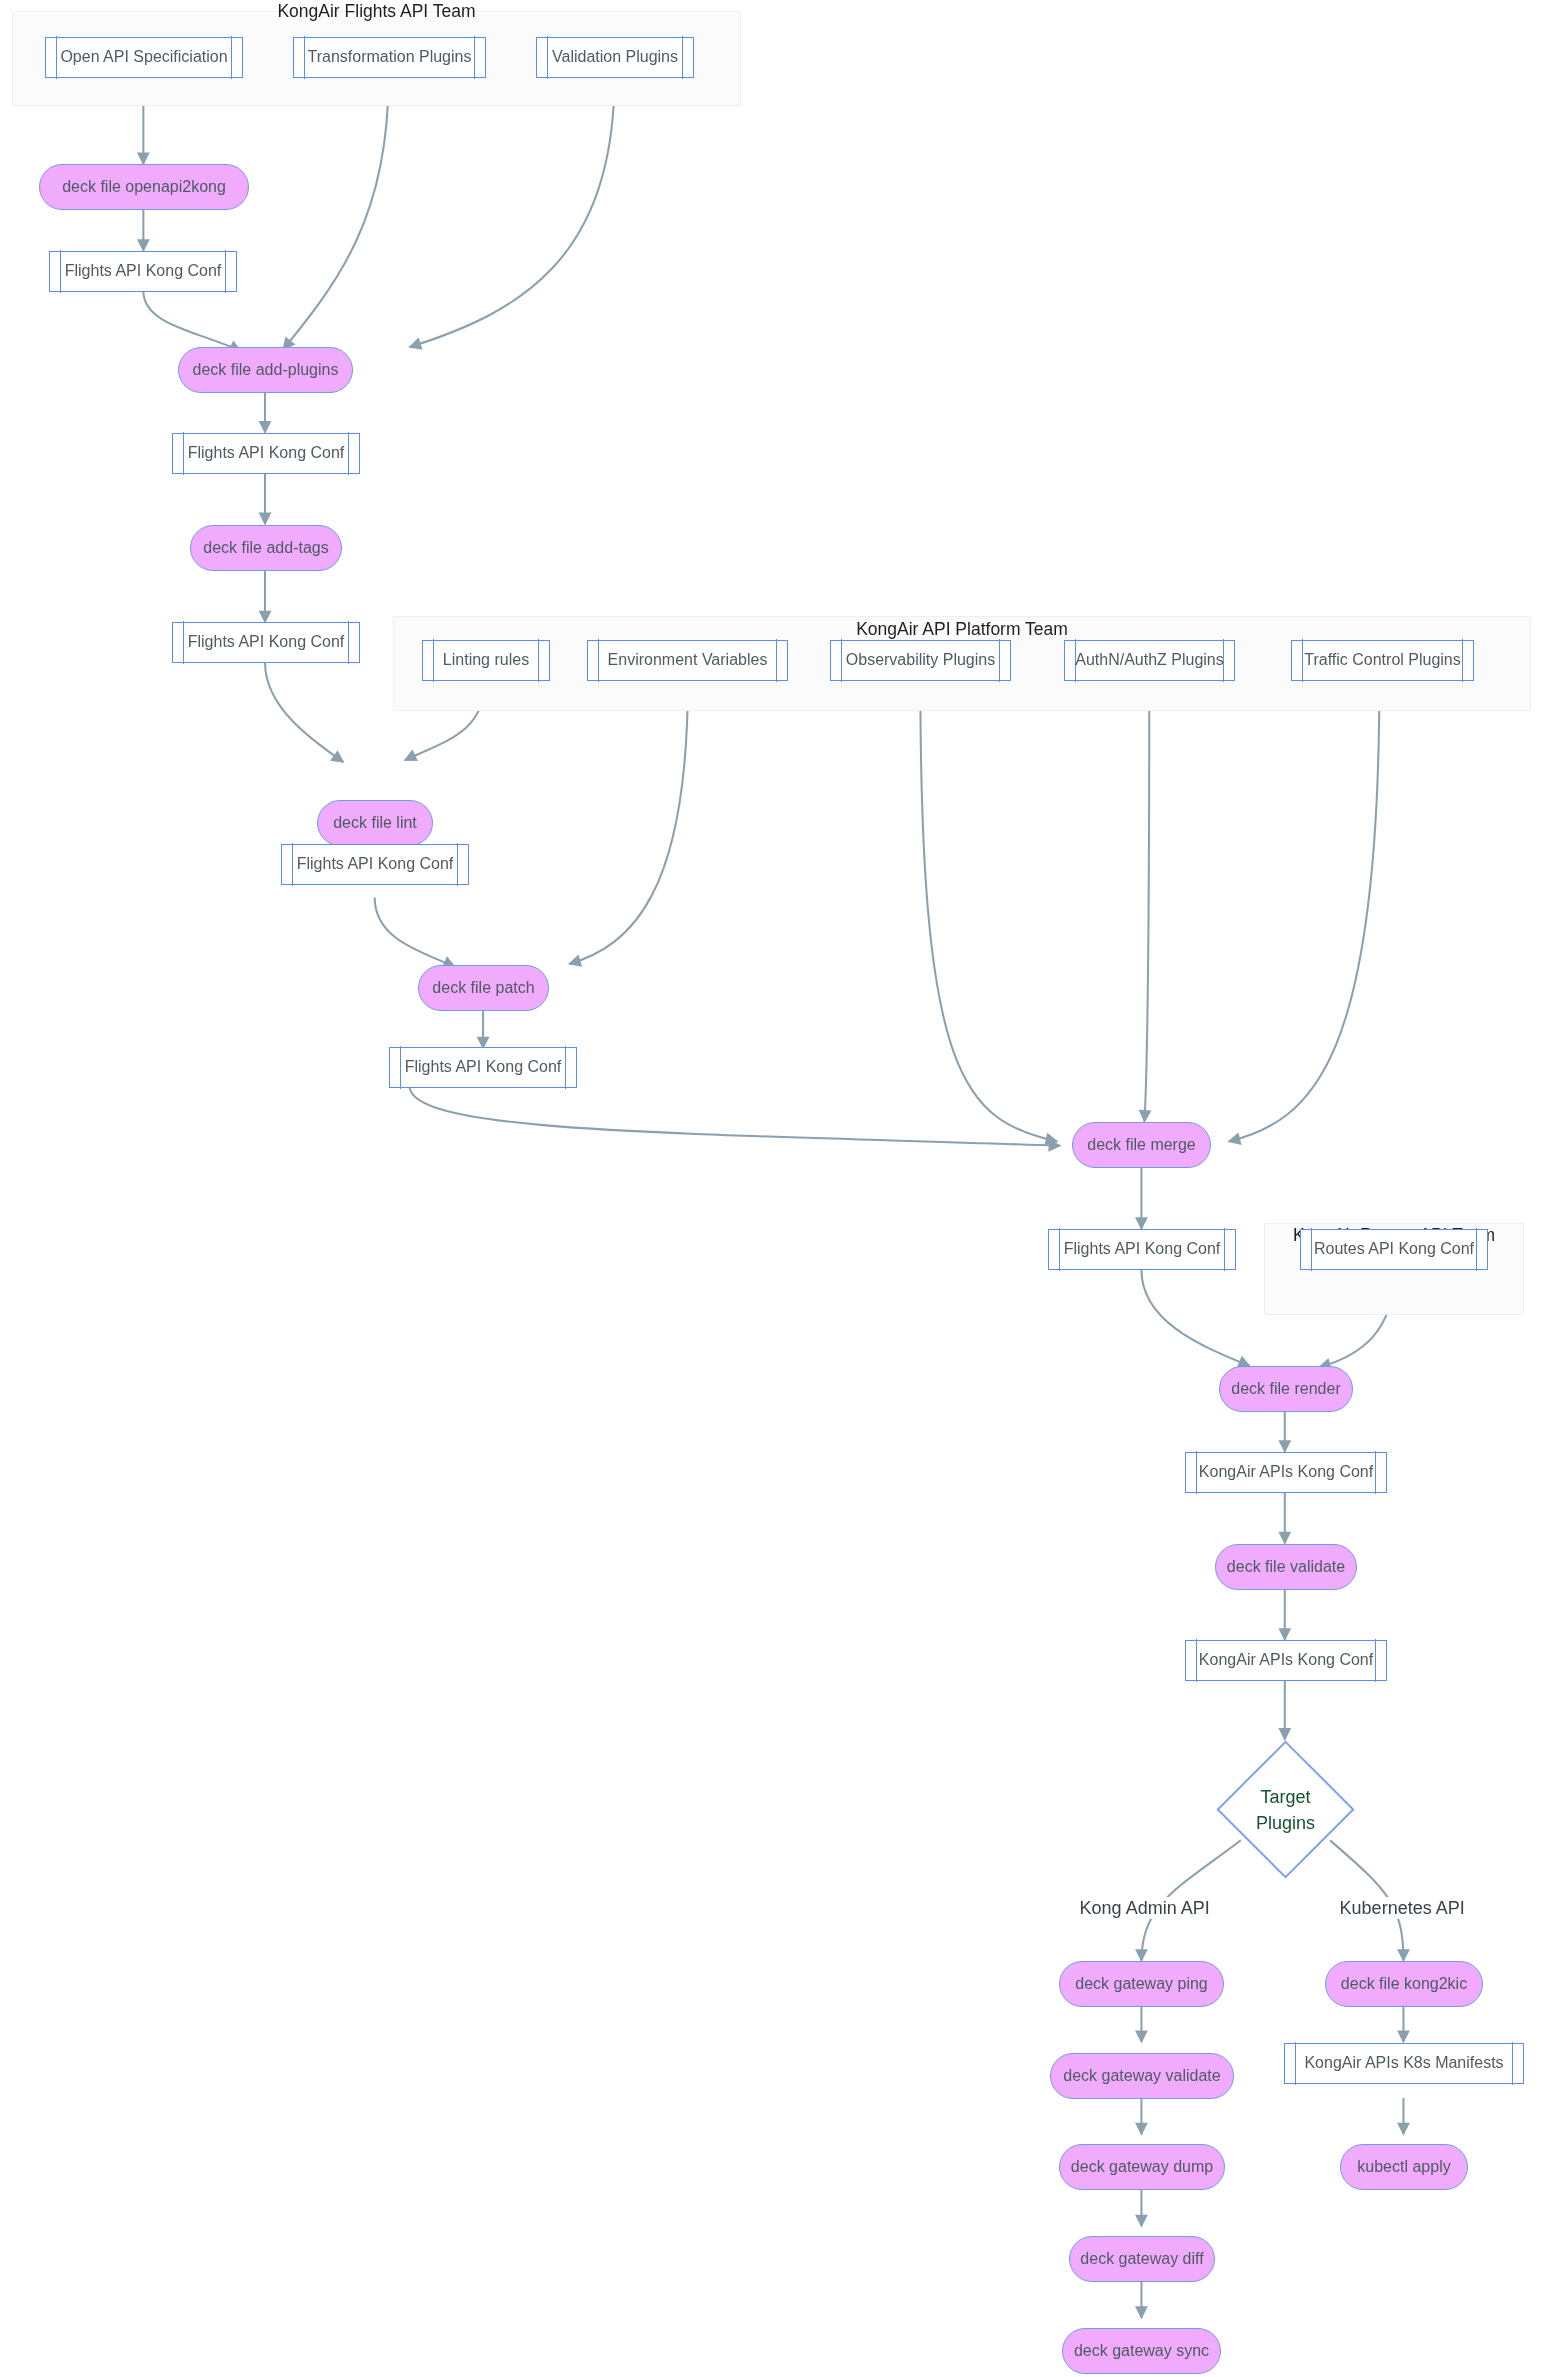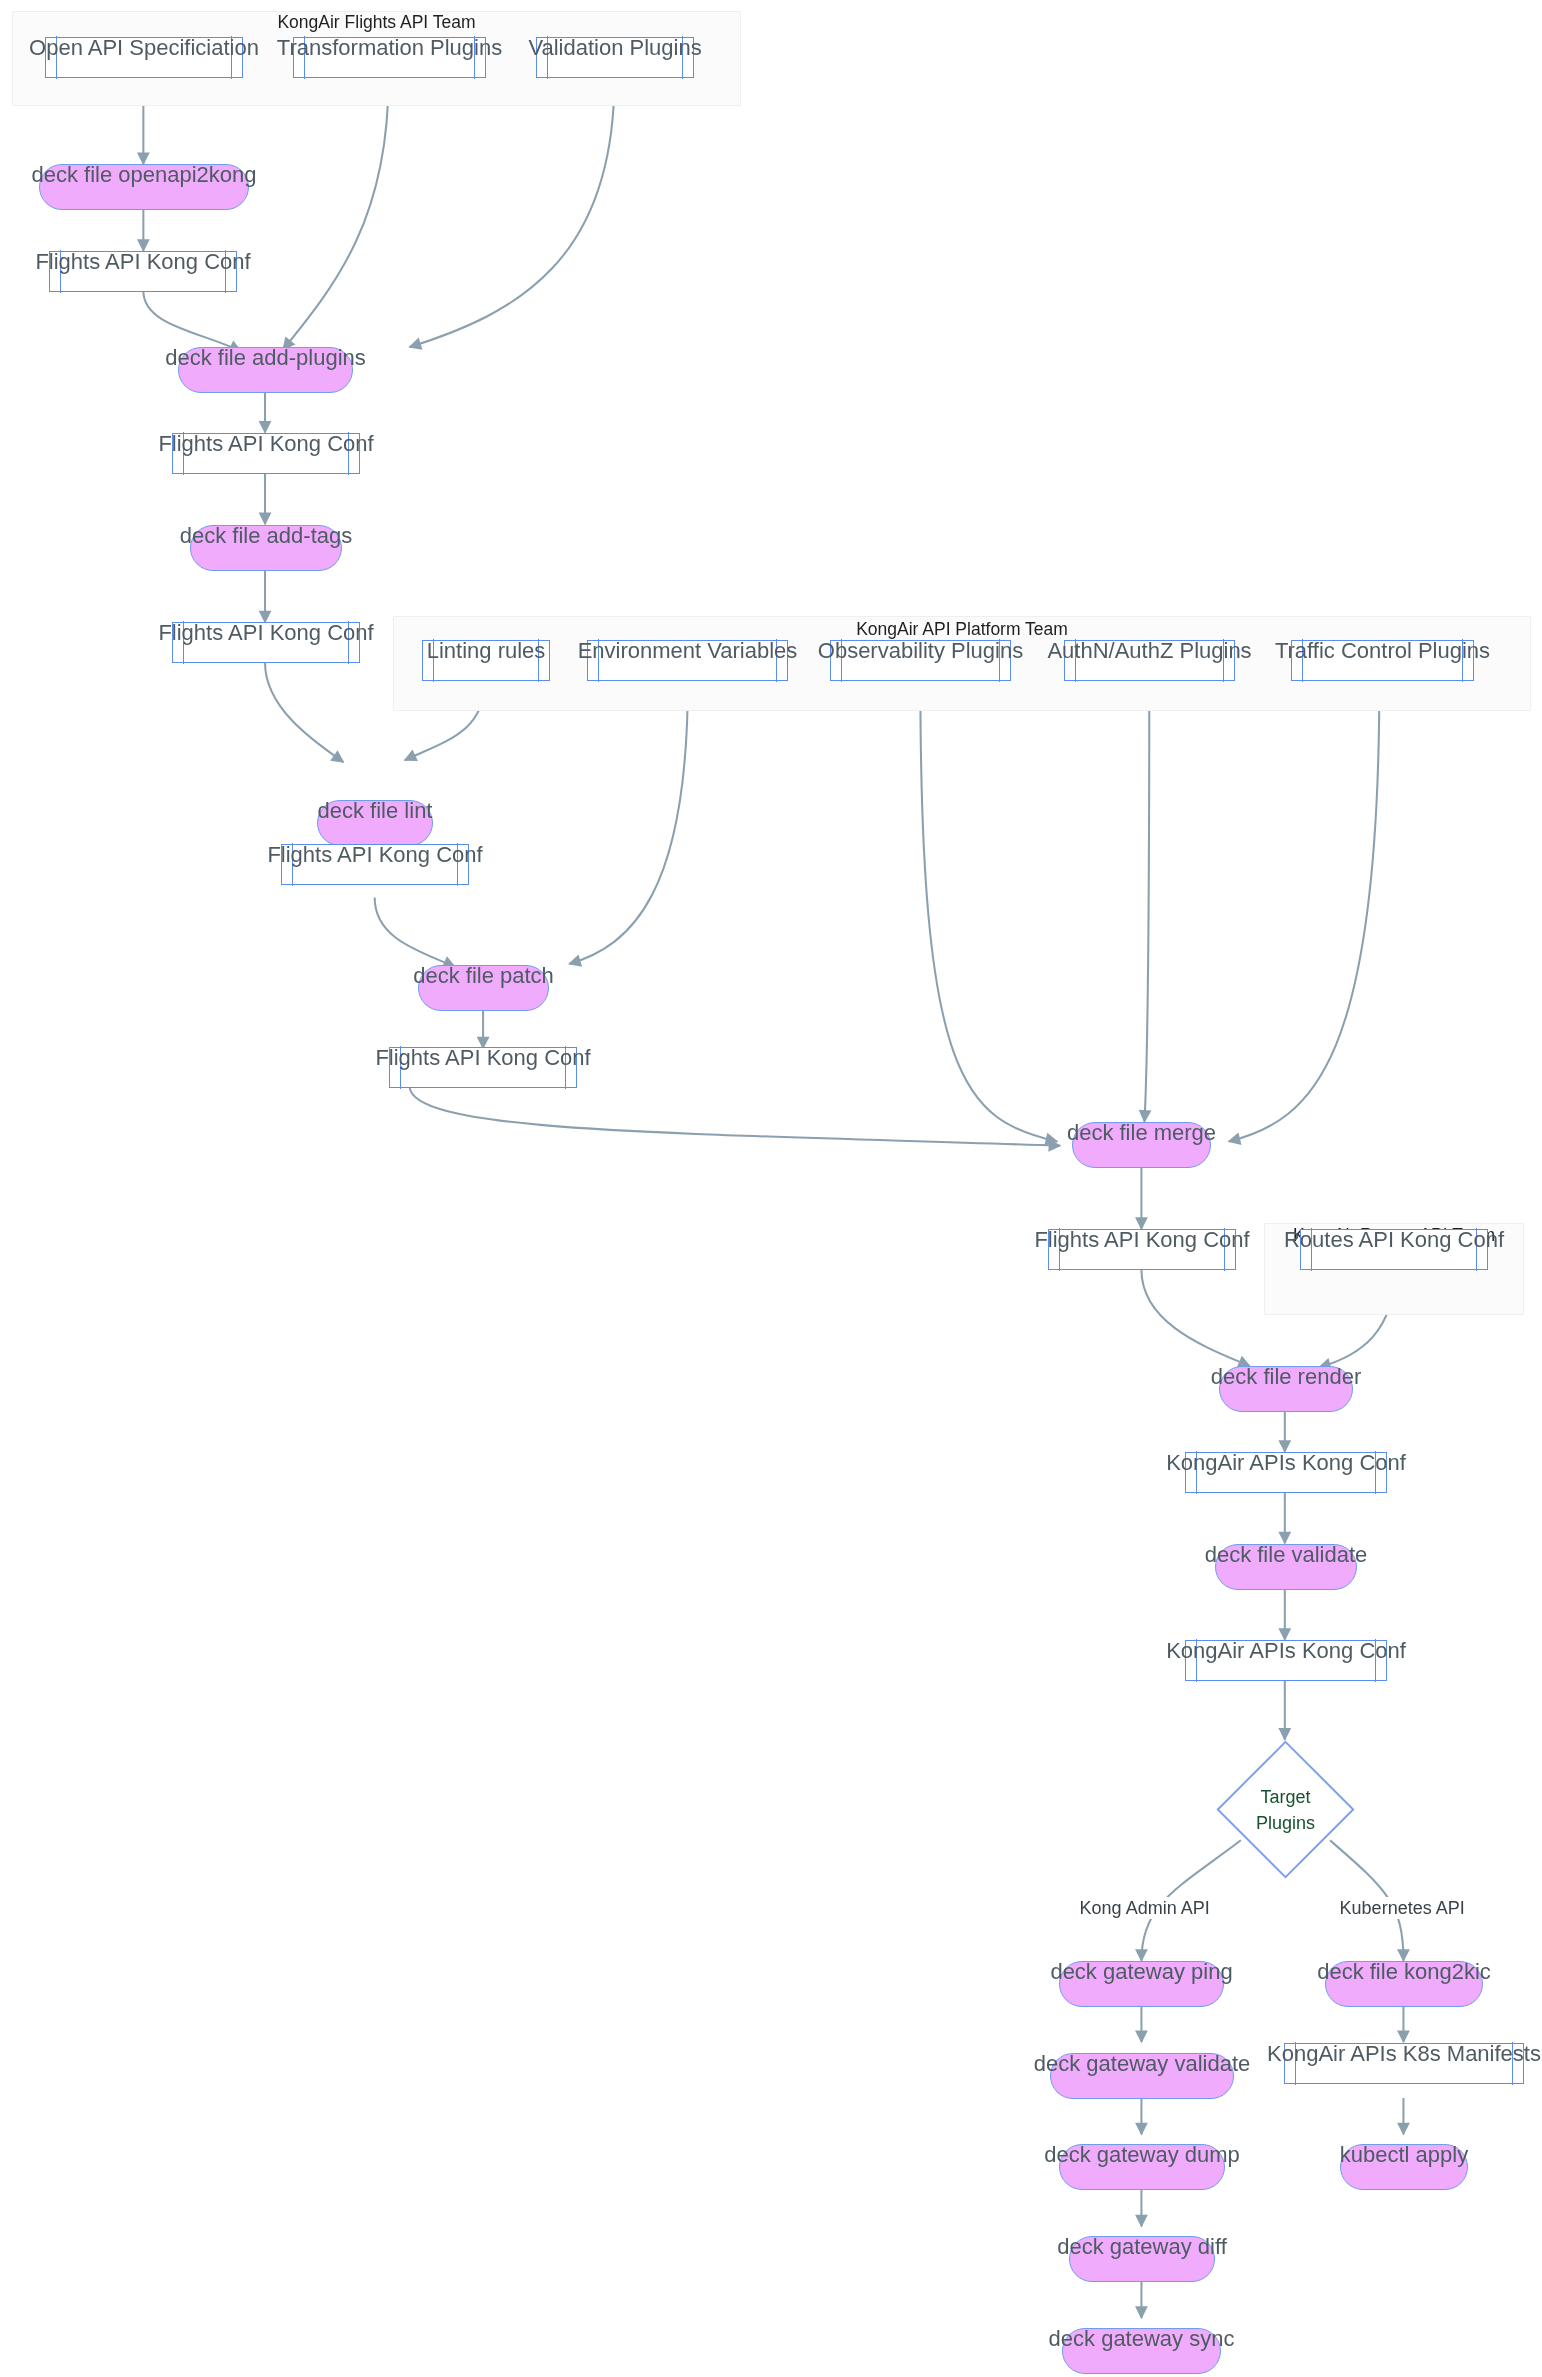--- a/index.html
+++ b/index.html
@@ -29,24 +29,24 @@
     font-size:17.5px;
     line-height:20.5px;
     white-space:nowrap;
   }
 
   
   .node{
     position:absolute;
     box-sizing:border-box;
     display:flex;
-    align-items:flex-start;
+    align-items:center;
     justify-content:center;
     color:#4f5b63;
-    font-size:22px;
+    font-size:16px;
     line-height:20.5px;
     white-space:nowrap;
     background:#ffffff;
   }
 
   
   .node.doc{
     border:1.8px solid #5b8dee;
     background:#ffffff;
   }
@@ -180,21 +180,21 @@
 
       <path d="M 1895 3788 L 1895 3848"></path>
 
       <path d="M 2330 3330 L 2330 3390"></path>
 
       <path d="M 2330 3483 L 2330 3543"></path>
     </g>
   </svg>
 
   <div class="cluster" style="left:12px; top:11px; width:729px; height:95px;"></div>
-  <div class="cluster-title" style="left:12px; top:12px; width:729px;">KongAir Flights API Team</div>
+  <div class="cluster-title" style="left:12px; top:1px; width:729px;">KongAir Flights API Team</div>
 
   <div class="cluster" style="left:393px; top:616px; width:1138px; height:95px;"></div>
   <div class="cluster-title" style="left:393px; top:619px; width:1138px;">KongAir API Platform Team</div>
 
   <div class="cluster" style="left:1264px; top:1223px; width:260px; height:92px;"></div>
   <div class="cluster-title" style="left:1264px; top:1225px; width:260px;">KongAir Routes API Team</div>
 
   <div class="node doc" style="left:45px; top:37px; width:198px; height:41px;">
     <span class="lbl">Open API Specificiation</span>
   </div>

